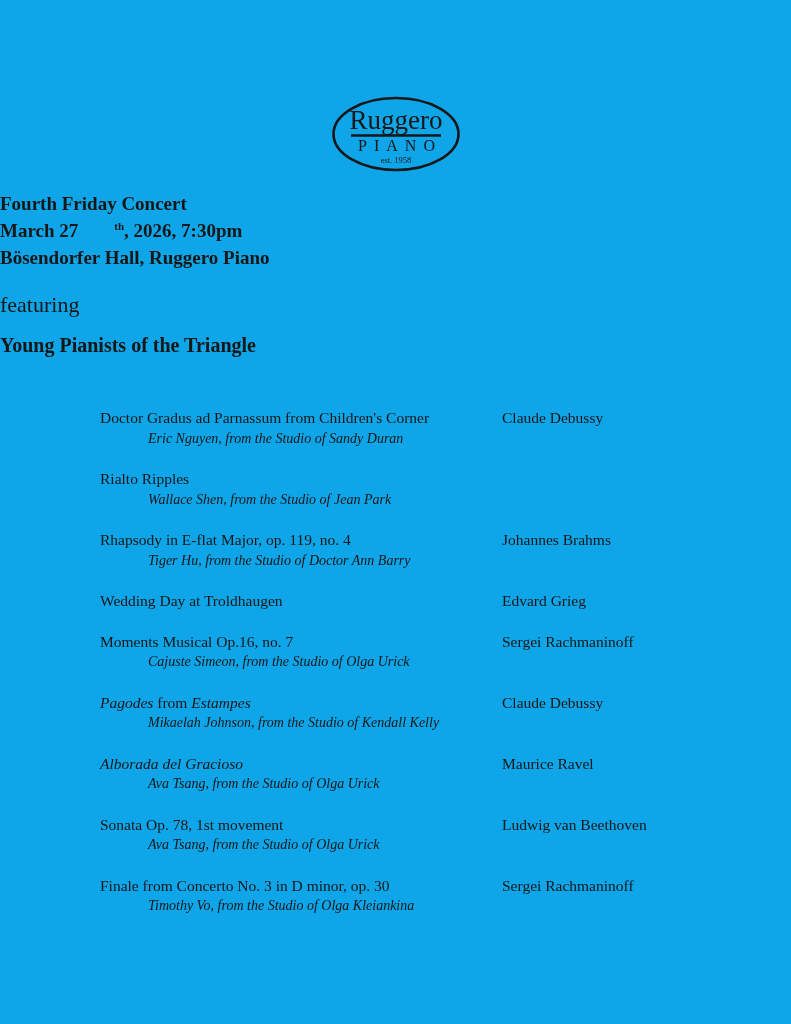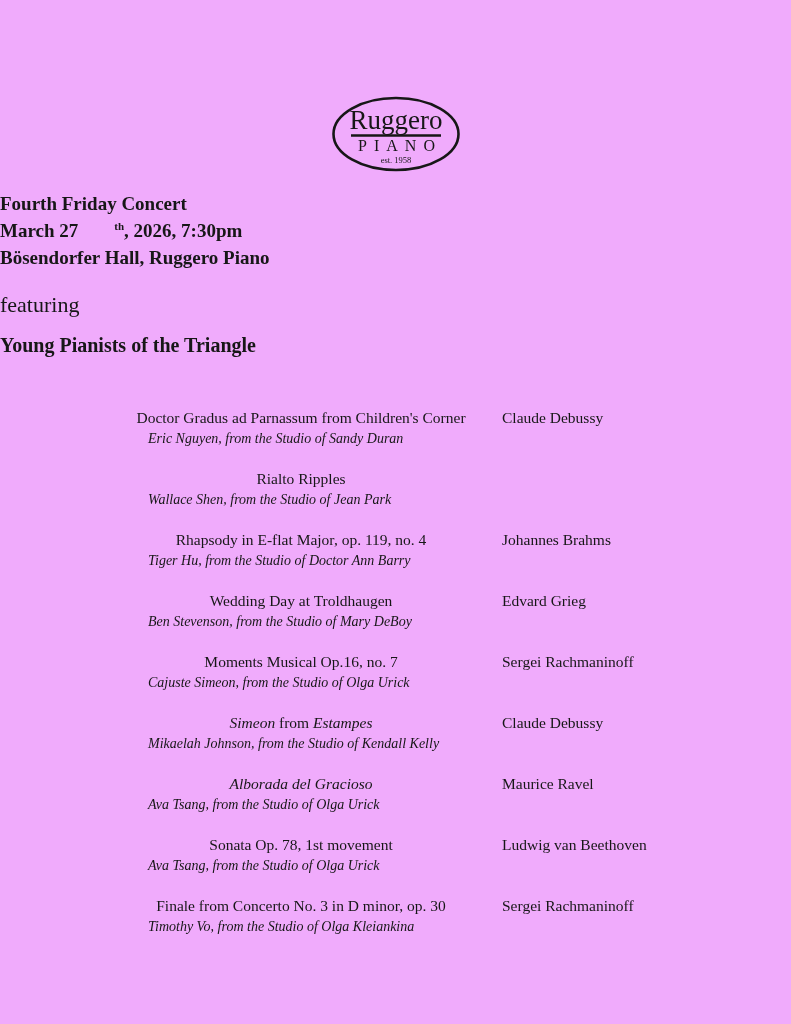--- a/index.html
+++ b/index.html
@@ -4,21 +4,21 @@
 <style>
   * { margin: 0; padding: 0; box-sizing: border-box; }
   html, body { background: #ffffff; }
   body {
     width: 791px;
     height: 1024px;
     overflow: hidden;
     font-family: "Liberation Serif", serif;
     color: #171717;
   }
-  .page { width: 791px; height: 1024px; background: #f0abfc; }
+  .page { width: 791px; height: 1024px; background: #0ea5e9; }
 
   
   .logo-wrap { padding-top: 96px; text-align: center; }
   .logo-svg { display: inline-block; }
   .logo-name {
     font-family: "Liberation Serif", serif;
     font-size: 27px;
     fill: #171717;
   }
   .logo-piano {
@@ -63,21 +63,20 @@
   .entry {
     display: flex;
     align-items: flex-start;
     margin-bottom: 20px;
   }
   .entry-left { width: 402px; flex: none; }
   .entry-title {
     font-size: 15.5px;
     line-height: 20.5px;
     white-space: nowrap;
-    text-align: center;
   }
   .entry-title .it { font-style: italic; }
   .entry-performer {
     font-size: 14px;
     font-style: italic;
     line-height: 20.5px;
     white-space: nowrap;
     margin-left: 48px;
   }
   .entry-composer {
@@ -130,36 +129,35 @@
     <div class="entry-left">
       <div class="entry-title"><span>Rhapsody in E-flat Major, op. 119, no. 4</span></div>
       <div class="entry-performer">Tiger Hu, from the Studio of Doctor Ann Barry</div>
     </div>
     <div class="entry-composer">Johannes Brahms</div>
   </div>
 
   <div class="entry">
     <div class="entry-left">
       <div class="entry-title"><span>Wedding Day at Troldhaugen</span></div>
-      <div class="entry-performer">Ben Stevenson, from the Studio of Mary DeBoy</div>
     </div>
     <div class="entry-composer">Edvard Grieg</div>
   </div>
 
   <div class="entry">
     <div class="entry-left">
       <div class="entry-title"><span>Moments Musical Op.16, no. 7</span></div>
       <div class="entry-performer">Cajuste Simeon, from the Studio of Olga Urick</div>
     </div>
     <div class="entry-composer">Sergei Rachmaninoff</div>
   </div>
 
   <div class="entry">
     <div class="entry-left">
-      <div class="entry-title"><span class="it">Simeon</span><span> from </span><span class="it">Estampes</span></div>
+      <div class="entry-title"><span class="it">Pagodes</span><span> from </span><span class="it">Estampes</span></div>
       <div class="entry-performer">Mikaelah Johnson, from the Studio of Kendall Kelly</div>
     </div>
     <div class="entry-composer">Claude Debussy</div>
   </div>
 
   <div class="entry">
     <div class="entry-left">
       <div class="entry-title"><span class="it">Alborada del Gracioso</span></div>
       <div class="entry-performer">Ava Tsang, from the Studio of Olga Urick</div>
     </div>

